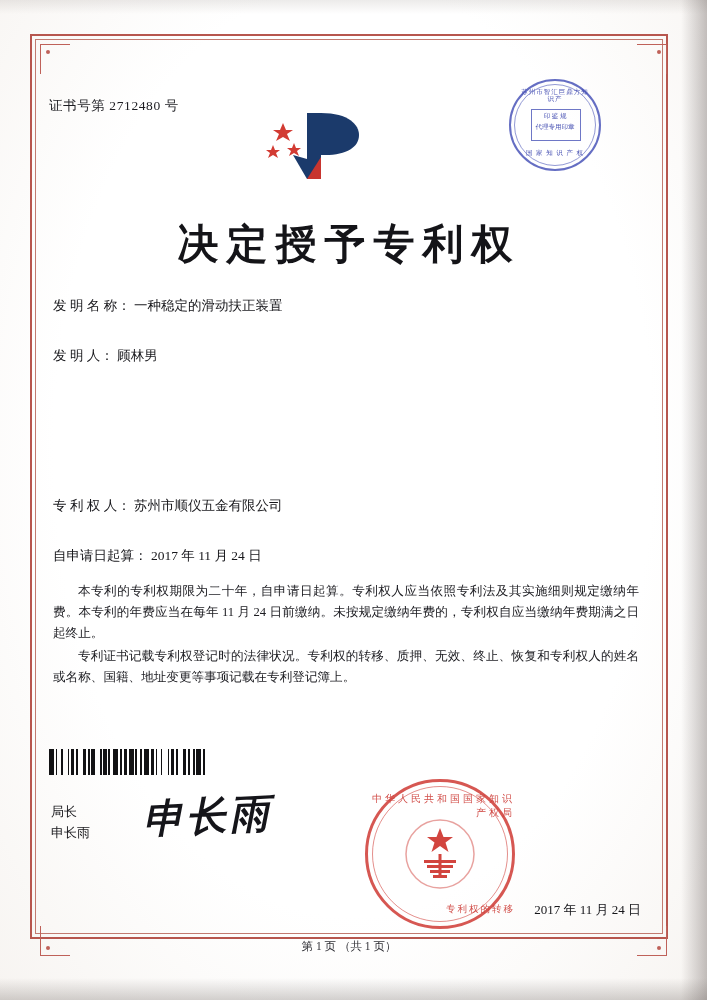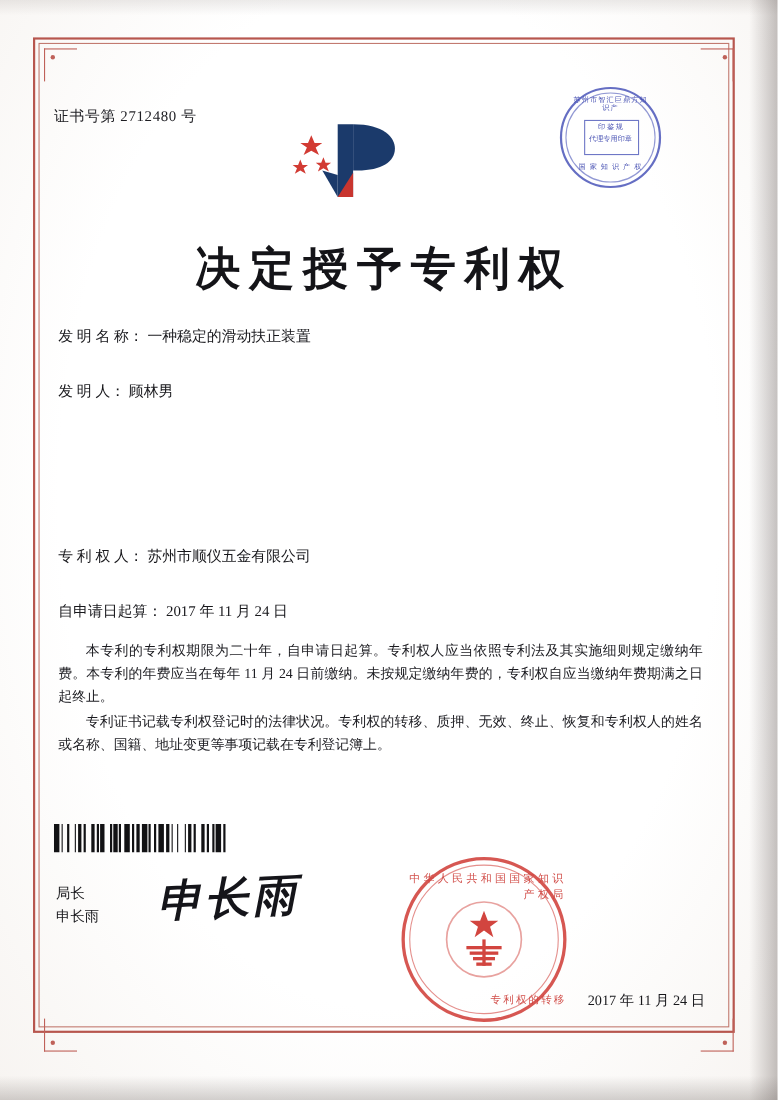--- a/index.html
+++ b/index.html
@@ -443,18 +443,19 @@
             <rect x="31" y="59" width="14" height="3"></rect>
             <rect x="36.5" y="38" width="3" height="24"></rect>
           </g>
         </svg>
       </div>
       <div class="arc arc-bot">专利权的转移</div>
     </div>
 
     <div class="issue-date">2017 年 11 月 24 日</div>
 
+    <div class="footer">第 1 页 （共 1 页）</div>
   </div>
 
   <div class="page-shadow-top"></div>
   <div class="page-shadow-right"></div>
   <div class="page-shadow-bottom"></div>
 </div>
 
 </body></html>

